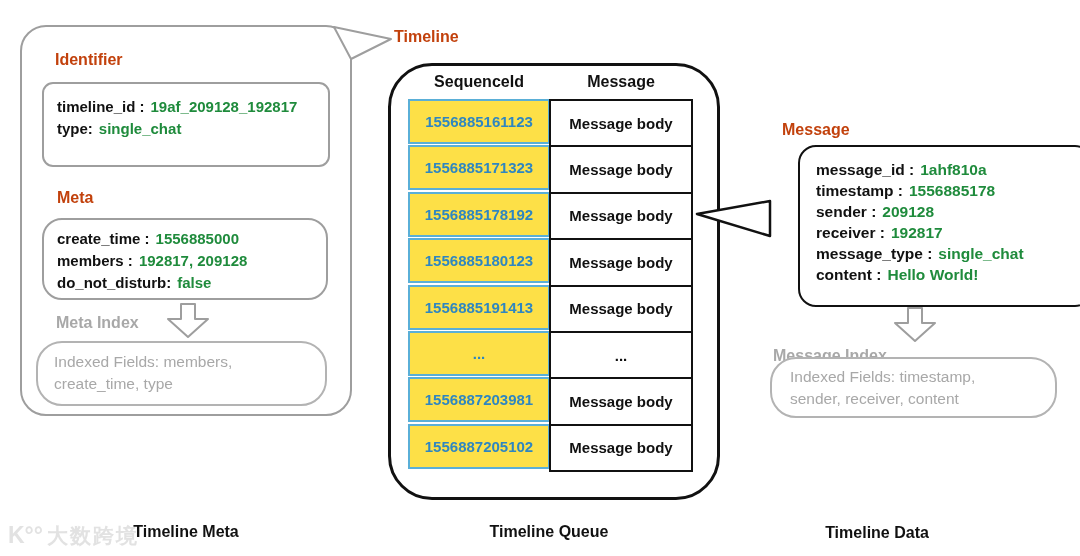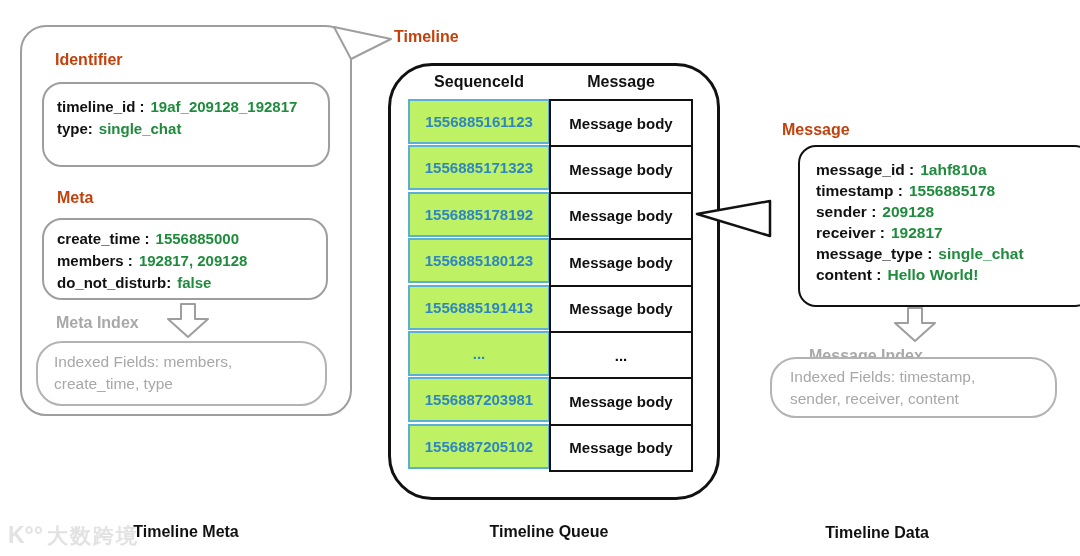--- a/index.html
+++ b/index.html
@@ -16,21 +16,21 @@
   .heading-gray{font-size:16px;font-weight:bold;color:#a8a8a8;white-space:nowrap;}
   .fieldline{font-size:15px;font-weight:bold;line-height:22px;white-space:nowrap;color:#111;}
   .fieldline .val{color:var(--green);margin-left:6px;}
   .grayline{font-size:15.5px;color:#a8a8a8;line-height:22px;white-space:nowrap;}
   
   .queue-outer{border:3px solid #111;border-radius:44px;background:#fff;box-sizing:border-box;}
   .colhead{font-size:16px;font-weight:bold;text-align:center;color:#111;}
   .seq-cell{
     box-sizing:border-box;height:45px;margin-bottom:1.4px;border:2px solid #5aafd7;
     display:flex;align-items:center;justify-content:center;
-    font-size:15px;font-weight:bold;color:#2e86c1;background:#bef264;
+    font-size:15px;font-weight:bold;color:#2e86c1;background:#fde047;
   }
   .msg-cell{
     box-sizing:border-box;height:48.4px;margin-top:-2px;border:2px solid #111;
     display:flex;align-items:center;justify-content:center;
     font-size:15px;font-weight:bold;color:#111;background:#fff;
   }
   .msg-cell:first-child{margin-top:0;}
   
   .msgbox{border:2.5px solid #111;border-radius:18px;background:#fff;box-sizing:border-box;margin-left:28px;}
   
@@ -41,21 +41,21 @@
 </style>
 </head>
 <body>
 
 <div id="canvas" style="--green:#1f8b3c;">
 
   <div class="abs panel" style="left:20px;top:25px;width:328px;height:387px;"></div>
 
   <div class="abs heading" style="left:55px;top:51px;">Identifier</div>
 
-  <div class="abs pill" style="left:42px;top:82px;width:288px;height:85px;padding:12px 0 12px 13px;">
+  <div class="abs pill" style="left:42px;top:82px;width:288px;height:85px;padding:12px 0 12px 13px;border-radius:11px;">
     <div class="fieldline">
       <span>timeline_id :</span><span class="val">19af_209128_192817</span>
     </div>
     <div class="fieldline">
       <span>type:</span><span class="val">single_chat</span>
     </div>
   </div>
 
   <div class="abs heading" style="left:57px;top:189px;">Meta</div>
 
@@ -123,21 +123,21 @@
       <span>receiver :</span><span class="val">192817</span>
     </div>
     <div class="fieldline" style="font-size:15.5px;line-height:21px;">
       <span>message_type :</span><span class="val">single_chat</span>
     </div>
     <div class="fieldline" style="font-size:15.5px;line-height:21px;">
       <span>content :</span><span class="val">Hello World!</span>
     </div>
   </div>
 
-  <div class="abs heading-gray" style="left:773px;top:347px;margin-left:36px;">Message Index</div>
+  <div class="abs heading-gray" style="left:773px;top:347px;">Message Index</div>
 
   <div class="abs pill-gray" style="left:770px;top:357px;width:287px;height:61px;padding:7px 0 0 18px;">
     <div class="grayline">Indexed Fields: timestamp,</div>
     <div class="grayline">sender, receiver, content</div>
   </div>
 
   <svg class="overlay" width="1080" height="556" viewBox="0 0 1080 556">
 
     <polygon points="334,27 391,39 351,59" fill="#ffffff" stroke="#9e9e9e" stroke-width="2" stroke-linejoin="round"></polygon>
 

